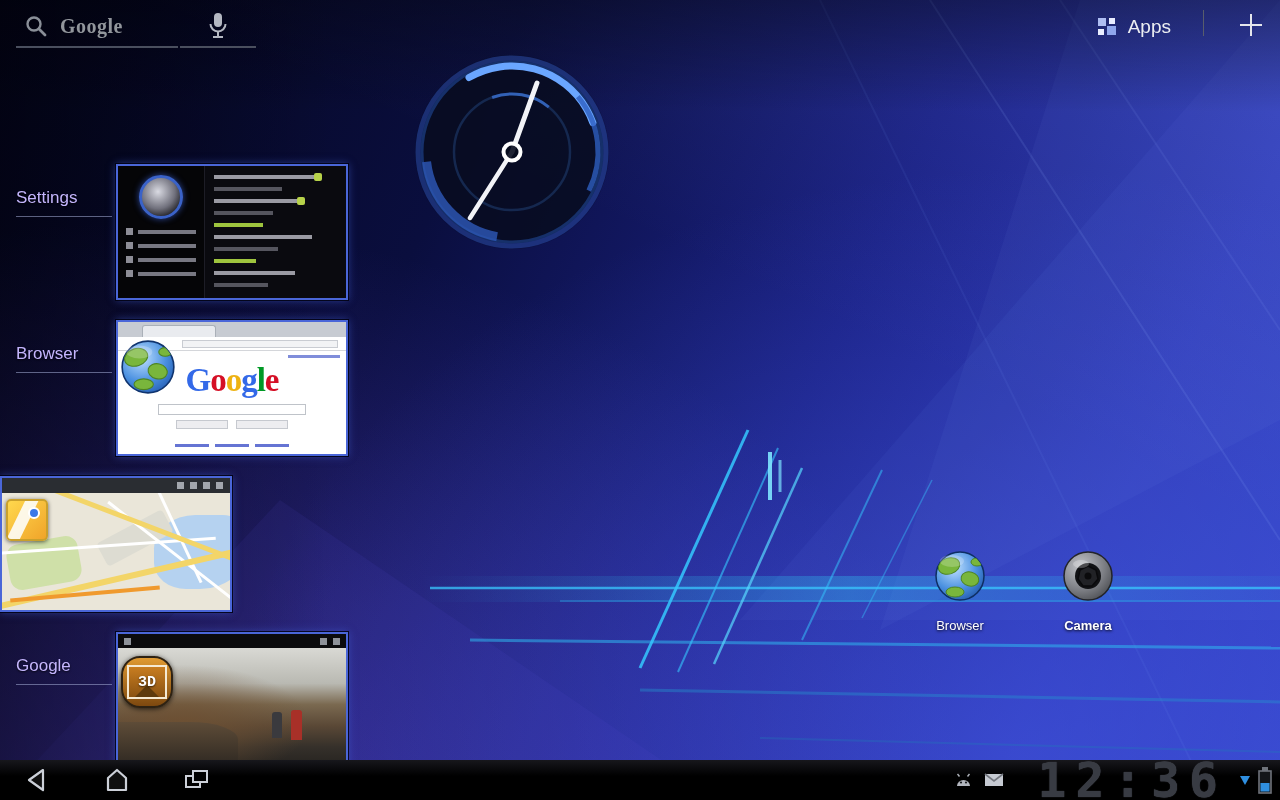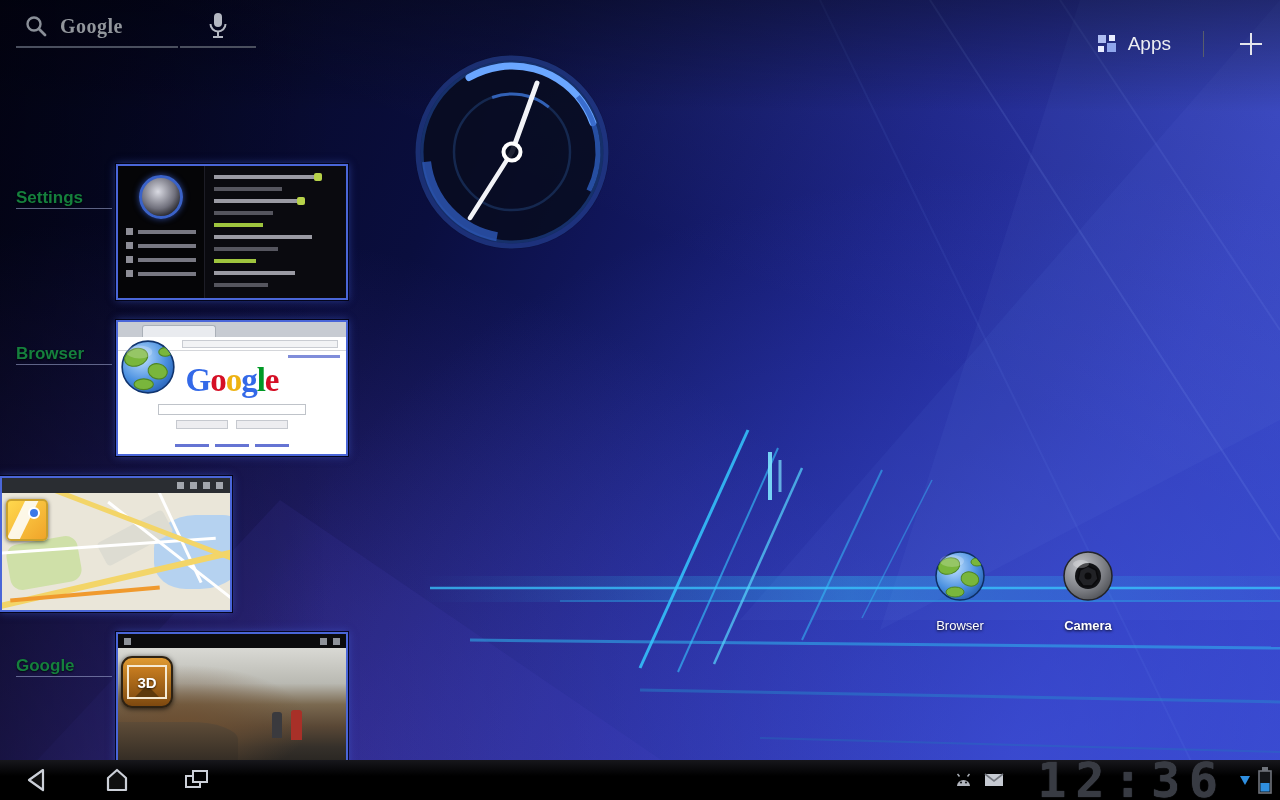--- a/index.html
+++ b/index.html
@@ -25,36 +25,36 @@
   
   .search-widget { position:absolute; left:16px; top:6px; display:flex; align-items:flex-end; }
   .search-box { width:162px; height:42px; border-bottom:2px solid #4a4f5e;
     display:flex; align-items:center; gap:12px; padding:0 8px; }
   .google-text { color:#92969c; font-family:"Liberation Serif", serif; font-weight:bold;
     font-size:20px; letter-spacing:0.5px; }
   .mic-box { width:76px; height:42px; border-bottom:2px solid #4a4f5e; margin-left:2px;
     display:flex; align-items:center; justify-content:center; }
 
   .top-right { position:absolute; right:14px; top:10px; height:34px;
-    display:flex; align-items:center; gap:32px;margin-top:17px; }
+    display:flex; gap:32px; }
   .apps-button { display:flex; align-items:center; gap:10px; cursor:default; }
   .apps-label { color:#eceef2; font-size:19px; }
   .tr-divider { width:1px; height:26px; background:#585d6c; }
   .add-button { width:30px; height:30px; display:flex; align-items:center; justify-content:center; }
 
   
   .clock-widget { position:absolute; left:412px; top:52px; width:200px; height:200px; }
 
   
   .recents { position:absolute; left:0; top:164px; display:flex; flex-direction:column; gap:20px; }
   .recent-item { display:flex; }
   .recent-label-wrap { width:116px; padding:24px 0 0 16px; }
-  .recent-label { display:block; width:96px; color:#15803d; font-size:17px;
-    padding-bottom:0; border-bottom:1px solid rgba(165,175,215,0.55);
-    text-shadow:0 1px 2px rgba(0,0,0,0.8);font-weight:bold; }
+  .recent-label { display:block; width:96px; color:#c4b5fd; font-size:17px;
+    padding-bottom:8px; border-bottom:1px solid rgba(165,175,215,0.55);
+    text-shadow:0 1px 2px rgba(0,0,0,0.8); }
   .recent-thumb { position:relative; width:232px; height:136px; overflow:hidden;
     border:2px solid #4a66d8; background:#000;
     box-shadow:0 0 0 1px rgba(0,0,15,0.85), 0 0 8px rgba(70,100,225,0.55); }
 
   
   .settings-thumb { background:#050507; display:flex; }
   .st-left { width:86px; padding:7px 6px 0; }
   .st-sound { width:44px; height:44px; border-radius:50%; margin:2px auto 9px;
     background:radial-gradient(circle at 42% 36%, #d9dae2, #70707c 52%, #26262c 78%);
     border:3px solid #3a62c8; box-shadow:0 0 6px rgba(60,100,220,0.7); }
@@ -123,24 +123,24 @@
   .g-glyphs { display:flex; gap:6px; }
   .g-photo { position:absolute; left:0; right:0; top:14px; bottom:0; overflow:hidden;
     background:
       radial-gradient(ellipse at 28% 64%, rgba(110,80,50,0.9), transparent 55%),
       linear-gradient(180deg, #d9d9d4 0%, #b9b9b2 30%, #7a6950 48%, #5a4836 66%, #35302a 84%, #262320 100%); }
   .g-person { position:absolute; border-radius:3px 3px 0 0; }
   .g-person.p1 { right:64px; bottom:28px; width:10px; height:26px; background:#3a3a3e; }
   .g-person.p2 { right:44px; bottom:26px; width:11px; height:30px; background:#a83028; }
   .g-rock { position:absolute; left:0; bottom:0; width:120px; height:44px;
     background:linear-gradient(180deg,#5e4c38,#2e2822); border-radius:0 40% 0 0; }
-  .gallery-icon { position:absolute; left:3px; top:22px; width:52px; height:52px; border-radius:11px;
+  .gallery-icon { position:absolute; left:3px; top:22px; width:52px; height:52px; border-radius:19px;
     background:linear-gradient(180deg,#e09a32,#7d480f); border:2px solid #2e2213;
     display:flex; align-items:center; justify-content:center;
-    box-shadow:0 1px 5px rgba(0,0,0,0.7); }
+    box-shadow:0 1px 5px rgba(0,0,0,0.7);font-family:Liberation Mono, monospace; }
   .gallery-icon-frame { width:40px; height:34px; border:2px solid #f5e9d2;
     background:linear-gradient(180deg,#c87d20,#8a5212); position:relative; overflow:hidden;
     display:flex; align-items:center; justify-content:center; }
   .g-mountain { position:absolute; left:4px; bottom:-2px; width:0; height:0;
     border-left:14px solid transparent; border-right:14px solid transparent;
     border-bottom:14px solid #5e3a0c; }
   .g-badge { position:relative; color:#fff; font-weight:bold; font-size:15px;
     text-shadow:0 1px 2px rgba(0,0,0,0.7); }
 
   

